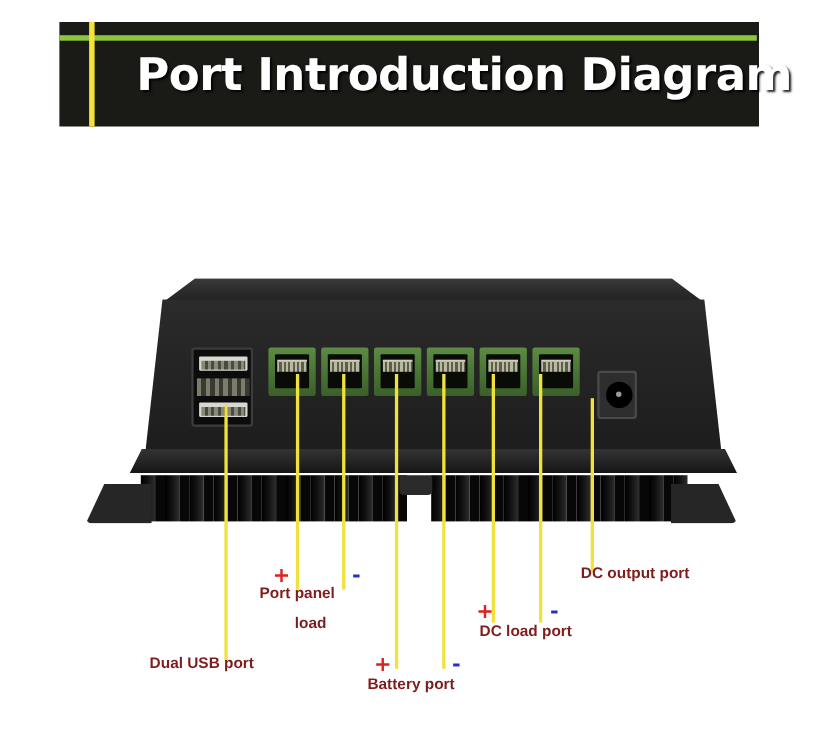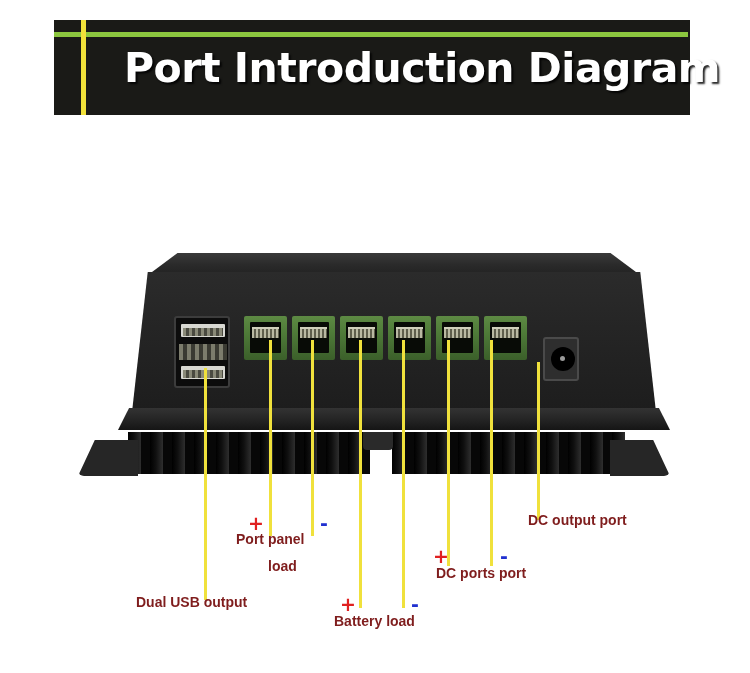--- a/index.html
+++ b/index.html
@@ -267,22 +267,22 @@
 
 <div class="polarity pol-plus" style="left:248px; top:514px;">+</div>
 <div class="polarity pol-minus" style="left:320px; top:514px;">-</div>
 
 <div class="polarity pol-plus" style="left:340px; top:595px;">+</div>
 <div class="polarity pol-minus" style="left:411px; top:595px;">-</div>
 
 <div class="polarity pol-plus" style="left:433px; top:547px;">+</div>
 <div class="polarity pol-minus" style="left:500px; top:547px;">-</div>
 
-<div class="label" style="left:136px; top:594px;">Dual USB output</div>
+<div class="label" style="left:136px; top:594px;">Dual USB port</div>
 
 <div class="label" style="left:236px; top:531px;">Port panel</div>
 <div class="label" style="left:268px; top:558px;">load</div>
 
-<div class="label" style="left:334px; top:613px;">Battery load</div>
-
-<div class="label" style="left:436px; top:565px;">DC ports port</div>
+<div class="label" style="left:334px; top:613px;">Battery port</div>
+
+<div class="label" style="left:436px; top:565px;">DC load port</div>
 
 <div class="label" style="left:528px; top:512px;">DC output port</div>
 
 </body></html>

